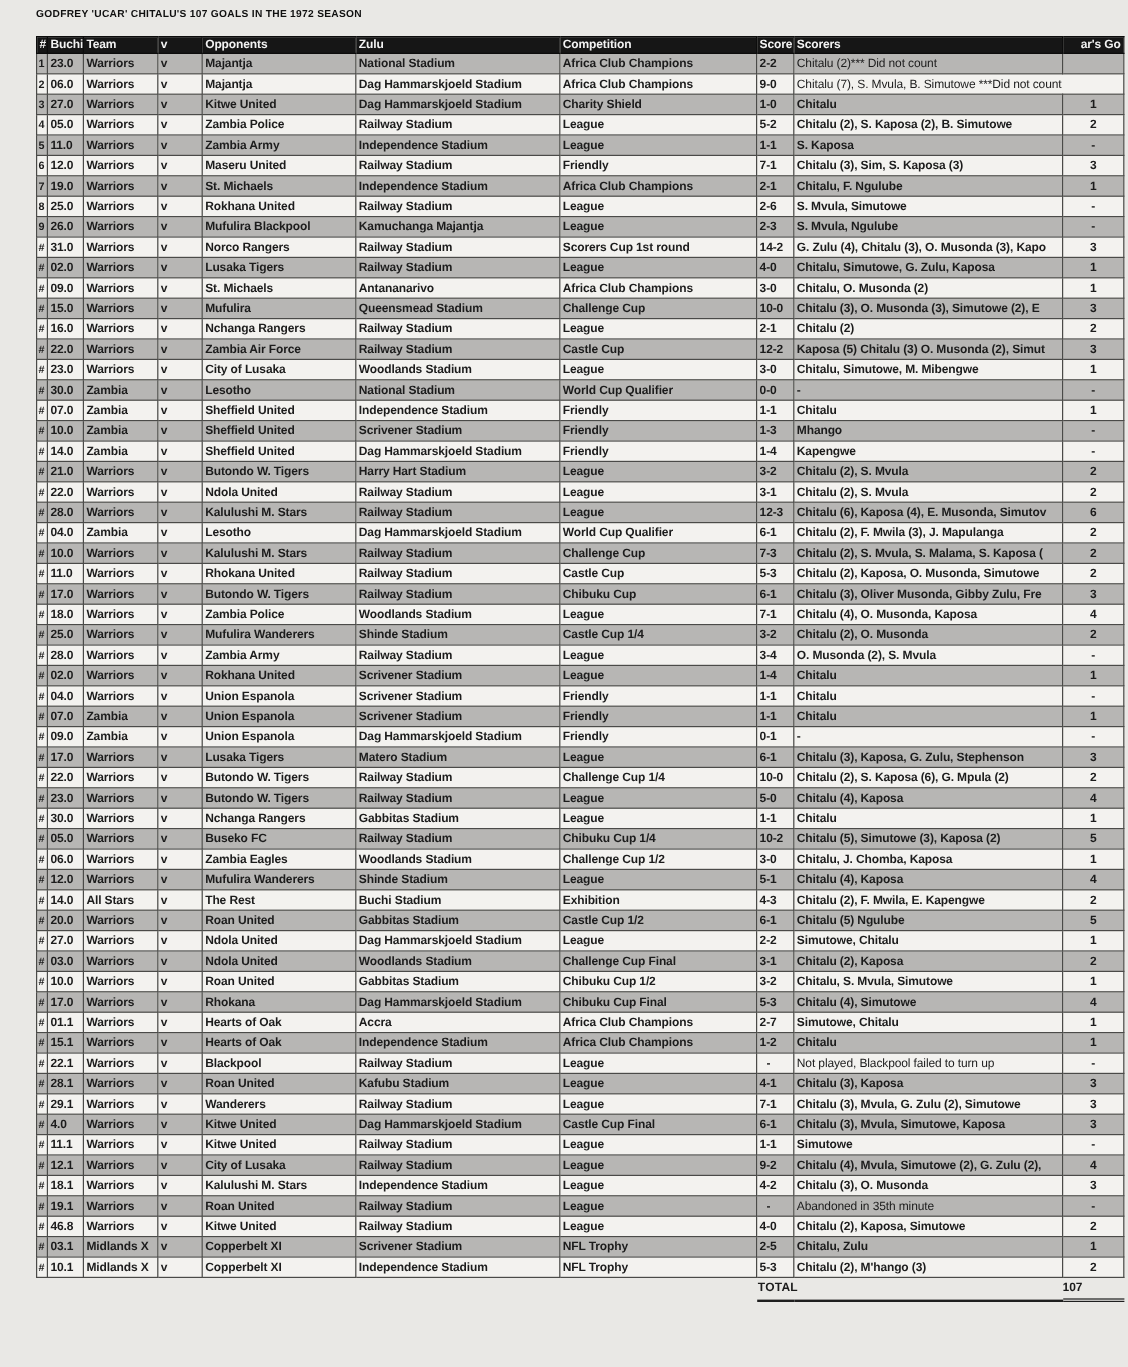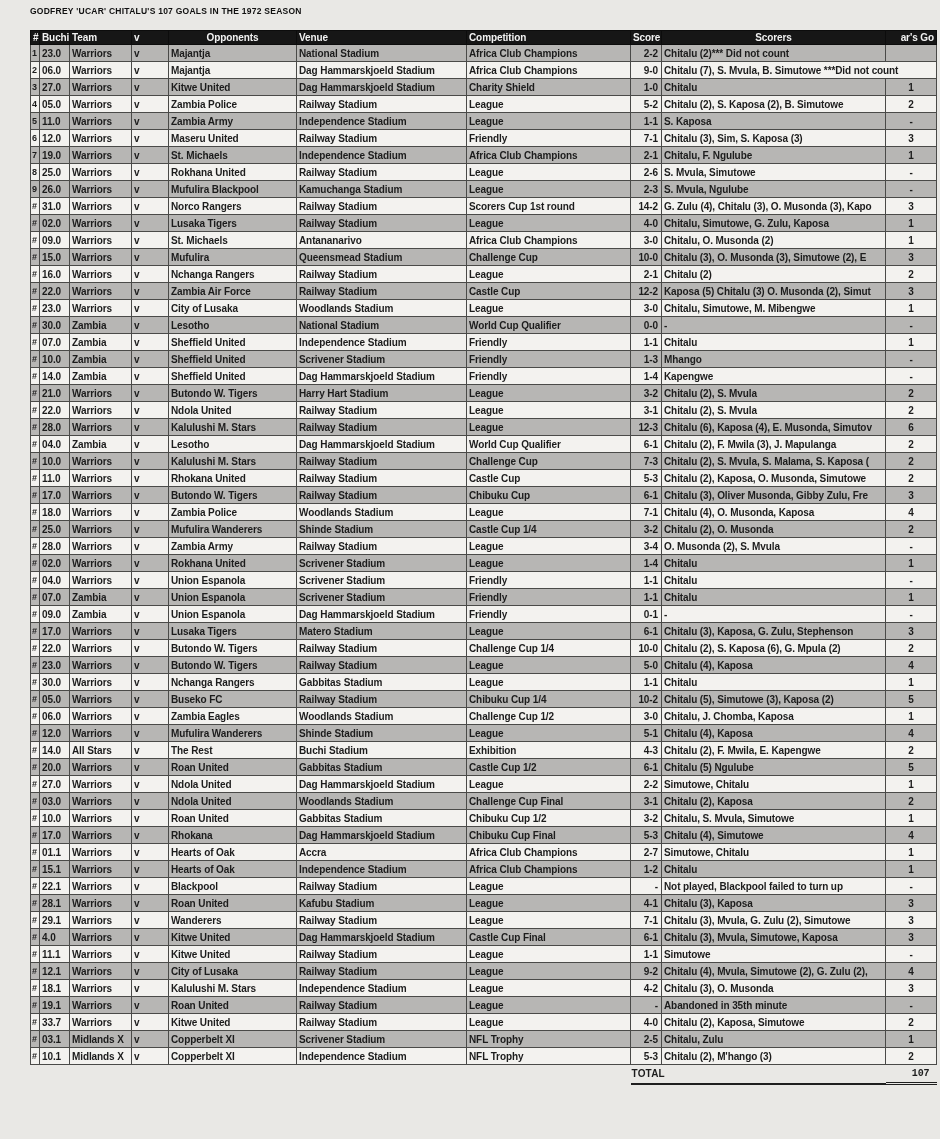--- a/index.html
+++ b/index.html
@@ -26,37 +26,36 @@
   col.c-opp{width:128px}col.c-venue{width:170px}col.c-comp{width:164px}
   col.c-score{width:31px}col.c-scorers{width:224px}col.c-goals{width:51px}
   th,td{
     border:1px solid var(--border);padding:0 2px;height:17px;
     overflow:hidden;white-space:nowrap;vertical-align:middle;
   }
   thead th{
     background:var(--header-bg);color:var(--header-text);border-color:#0c0c0c;
     font-size:10px;font-weight:700;height:14px;text-align:left;
   }
-  thead th.h-opp,thead th.h-scorers{text-align:center;}
+  thead th.h-opp,thead th.h-scorers{}
   thead th.h-goals{text-align:right;padding-left:1px;}
   tbody tr.shade td{background:var(--row-shaded);}
   tbody tr.light td{background:var(--row-light);}
   td.c-num{padding:0 0 0 1px;font-size:9px;}
-  td.c-score{text-align:right;padding-right:3px;}
+  td.c-score{text-align:right;padding-right:19px;}
   td.c-goals{text-align:center;}
-  td.b{font-weight:700;}
+  td.b{font-weight:400;}
   tfoot td{border:none;background:transparent;height:19px;}
   tfoot td.t-label{
     border-bottom:2px solid #1f1f1f;font-weight:700;text-align:left;
     padding:2px 0 2px 1px;letter-spacing:0.2px;
   }
   tfoot td.t-value{
-    border-bottom:3px double #1f1f1f;font-weight:700;text-align:right;
+    border-bottom:3px double #1f1f1f;font-weight:700;
     padding:2px 7px 2px 0;
-    font-family:Liberation Mono, monospace;
   }
 </style>
 </head>
 <body>
 
 <div class="sheet">
   <div class="doc-title">GODFREY 'UCAR' CHITALU'S 107 GOALS IN THE 1972 SEASON</div>
 
   <table class="match-table">
     <colgroup>
@@ -71,21 +70,21 @@
       <col class="c-scorers">
         <col class="c-goals">
     </colgroup>
     <thead>
       <tr>
         <th class="h-num">#</th>
         <th class="h-date">Buchi</th>
         <th class="h-team">Team</th>
         <th class="h-v">v</th>
         <th class="h-opp">Opponents</th>
-        <th class="h-venue">Venue</th>
+        <th class="h-venue">Zulu</th>
         <th class="h-comp">Competition</th>
         <th class="h-score">Score</th>
         <th class="h-scorers">Scorers</th>
         <th class="h-goals">ar's Go</th>
       </tr>
     </thead>
     <tbody>
         <tr class="shade">
           <td class="c-num">1</td>
           <td class="c-date">23.0</td>
@@ -180,21 +179,21 @@
           <td class="c-score">2-6</td>
           <td class="c-scorers">S. Mvula, Simutowe</td>
           <td class="c-goals">-</td>
         </tr>
         <tr class="shade">
           <td class="c-num">9</td>
           <td class="c-date">26.0</td>
           <td class="c-team">Warriors</td>
           <td class="c-v">v</td>
           <td class="c-opp">Mufulira Blackpool</td>
-          <td class="c-venue">Kamuchanga Stadium</td>
+          <td class="c-venue">Kamuchanga Majantja</td>
           <td class="c-comp">League</td>
           <td class="c-score">2-3</td>
           <td class="c-scorers">S. Mvula, Ngulube</td>
           <td class="c-goals">-</td>
         </tr>
         <tr class="light">
           <td class="c-num">#</td>
           <td class="c-date">31.0</td>
           <td class="c-team">Warriors</td>
           <td class="c-v">v</td>
@@ -764,21 +763,21 @@
           <td class="c-v">v</td>
           <td class="c-opp">Roan United</td>
           <td class="c-venue">Railway Stadium</td>
           <td class="c-comp">League</td>
           <td class="c-score">-</td>
           <td class="c-scorers b">Abandoned in 35th minute</td>
           <td class="c-goals">-</td>
         </tr>
         <tr class="light">
           <td class="c-num">#</td>
-          <td class="c-date">33.7</td>
+          <td class="c-date">46.8</td>
           <td class="c-team">Warriors</td>
           <td class="c-v">v</td>
           <td class="c-opp">Kitwe United</td>
           <td class="c-venue">Railway Stadium</td>
           <td class="c-comp">League</td>
           <td class="c-score">4-0</td>
           <td class="c-scorers">Chitalu (2), Kaposa, Simutowe</td>
           <td class="c-goals">2</td>
         </tr>
         <tr class="shade">

